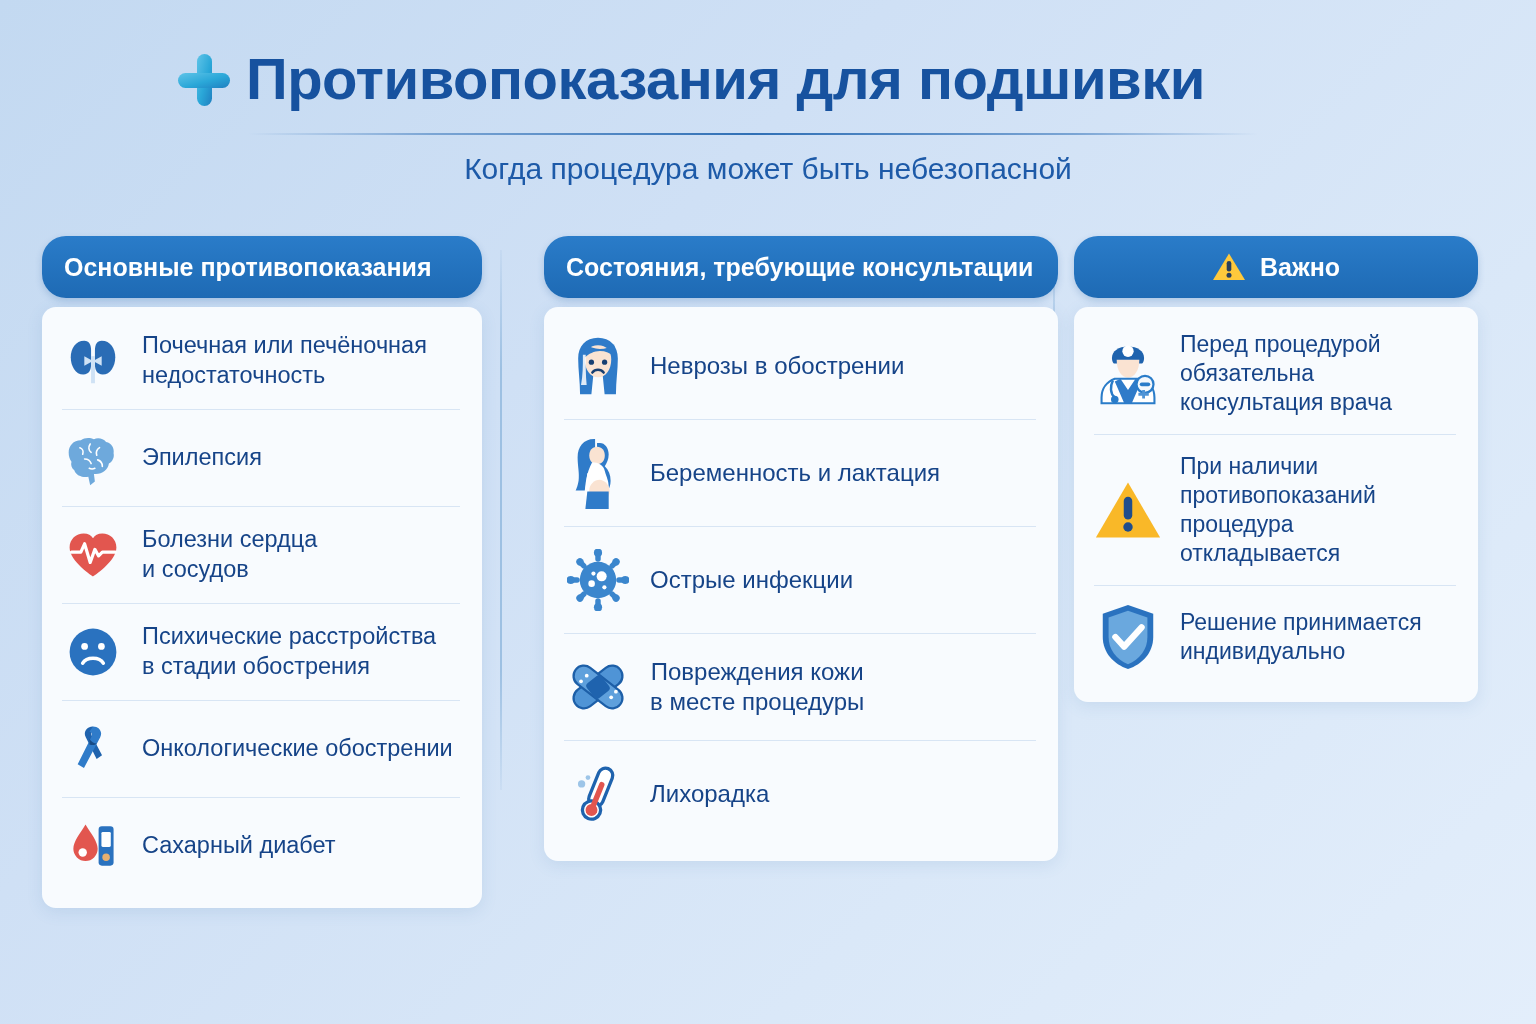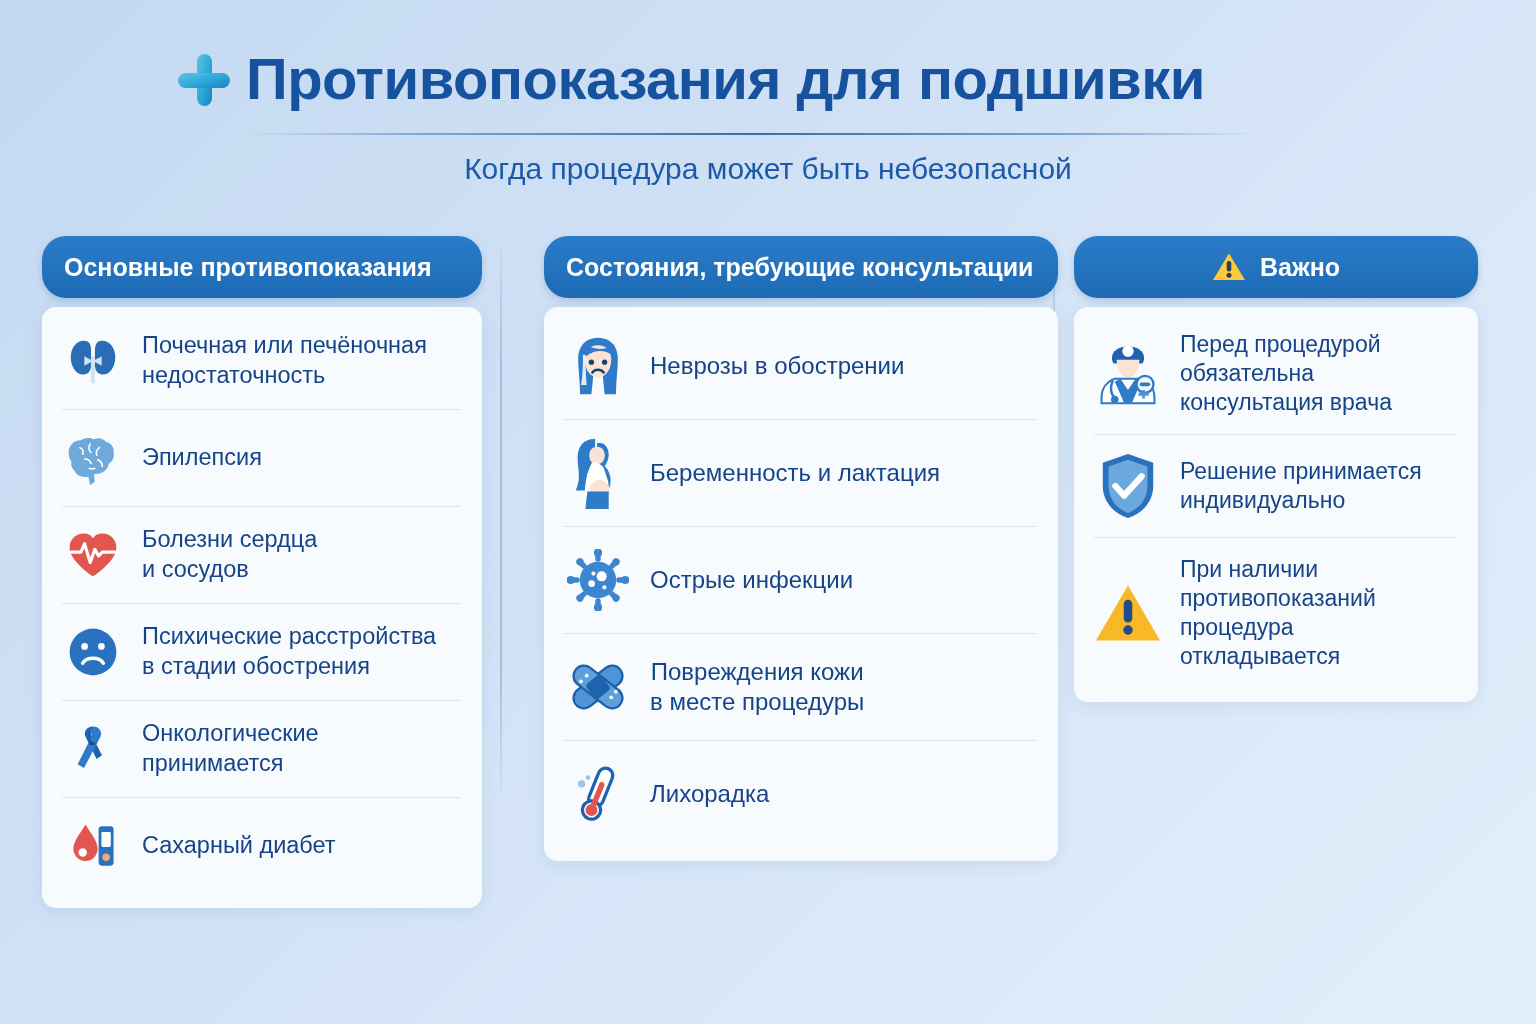--- a/index.html
+++ b/index.html
@@ -169,21 +169,21 @@
       </div>
 
       <div class="row">
         <span class="row-ico">
           <svg viewBox="0 0 62 62" width="56" height="56">
             <path d="M31 6c-7 0-11 6-8 12l12 24 6-4-11-21c-2-4 0-6 2-6z" fill="#1f63ae"></path>
             <path d="M31 6c7 0 11 6 8 12L21 52l-7-4 15-30c2-4 0-6-2-6z" fill="#2f7bc9"></path>
             <path d="M27 20c2 3 5 5 8 5-2 2-5 2-8 1z" fill="#174b86"></path>
           </svg>
         </span>
-        <span class="row-txt">Онкологические принимается</span>
+        <span class="row-txt">Онкологические обострении</span>
       </div>
 
       <div class="row">
         <span class="row-ico">
           <svg viewBox="0 0 62 62" width="58" height="58">
             <path d="M23 8C17 18 10 26 10 34a13 13 0 0026 0c0-8-7-16-13-26z" fill="#e2564f"></path>
             <circle cx="20" cy="38" r="4.5" fill="#ffffff"></circle>
             <rect x="37" y="10" width="16" height="42" rx="3.5" fill="#2a72bf"></rect>
             <rect x="40" y="16" width="10" height="16" rx="1.5" fill="#ffffff"></rect>
             <circle cx="45" cy="43" r="4" fill="#e8b070"></circle>
@@ -328,38 +328,38 @@
             <path d="M20 44c-3 6-3 14 2 18" stroke="#2a7cc9" stroke-width="2.6" fill="none"></path>
             <circle cx="22" cy="64" r="4" fill="#2a7cc9"></circle>
             <circle cx="54" cy="48" r="9" fill="#f4f8fc" stroke="#2a7cc9" stroke-width="2.4"></circle>
             <rect x="48.5" y="46" width="11" height="4" rx="2" fill="#2a7cc9"></rect>
             <path d="M47 57h4v-3h3v3h4v3h-4v3h-3v-3h-4z" fill="#4f94d6"></path>
           </svg>
         </span>
         <span class="row-txt">Перед процедурой обязательна консультация врача</span>
       </div>
 
+      <div class="row" style="min-height:120px">
+        <span class="row-ico">
+          <svg viewBox="0 0 72 64" width="70" height="62">
+            <path d="M36 3L70 61H2z" fill="#f9b828"></path>
+            <rect x="31.5" y="18" width="9" height="24" rx="4.5" fill="#1f4d8c"></rect>
+            <circle cx="36" cy="50" r="5" fill="#1f4d8c"></circle>
+          </svg>
+        </span>
+        <span class="row-txt">При наличии противопоказаний процедура откладывается</span>
+      </div>
+
       <div class="row" style="min-height:100px">
         <span class="row-ico">
           <svg viewBox="0 0 68 72" width="66" height="70">
             <path d="M34 3L8 12v24c0 16 11 28 26 33 15-5 26-17 26-33V12z" fill="#2a72bf"></path>
             <path d="M34 9L14 16v20c0 13 8 23 20 28 12-5 20-15 20-28V16z" fill="#6aa8de"></path>
             <path d="M21 36l9 10 18-20" stroke="#ffffff" stroke-width="6.5" fill="none" stroke-linecap="round" stroke-linejoin="round"></path>
           </svg>
         </span>
         <span class="row-txt">Решение принимается индивидуально</span>
       </div>
 
-      <div class="row" style="min-height:120px">
-        <span class="row-ico">
-          <svg viewBox="0 0 72 64" width="70" height="62">
-            <path d="M36 3L70 61H2z" fill="#f9b828"></path>
-            <rect x="31.5" y="18" width="9" height="24" rx="4.5" fill="#1f4d8c"></rect>
-            <circle cx="36" cy="50" r="5" fill="#1f4d8c"></circle>
-          </svg>
-        </span>
-        <span class="row-txt">При наличии противопоказаний процедура откладывается</span>
-      </div>
-
     </div>
   </div>
 
 </div>
 
 </body></html>

